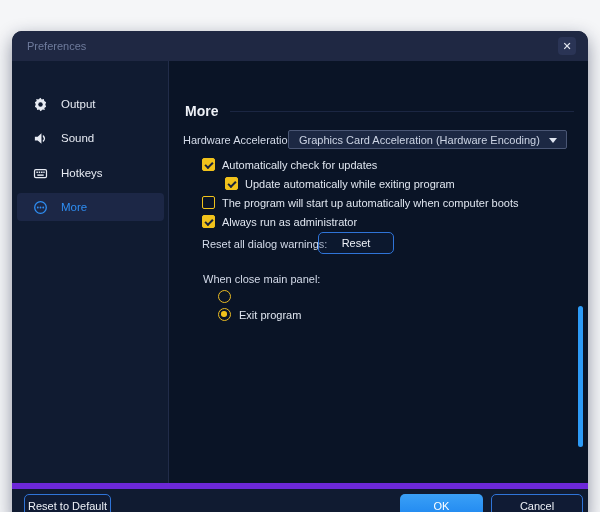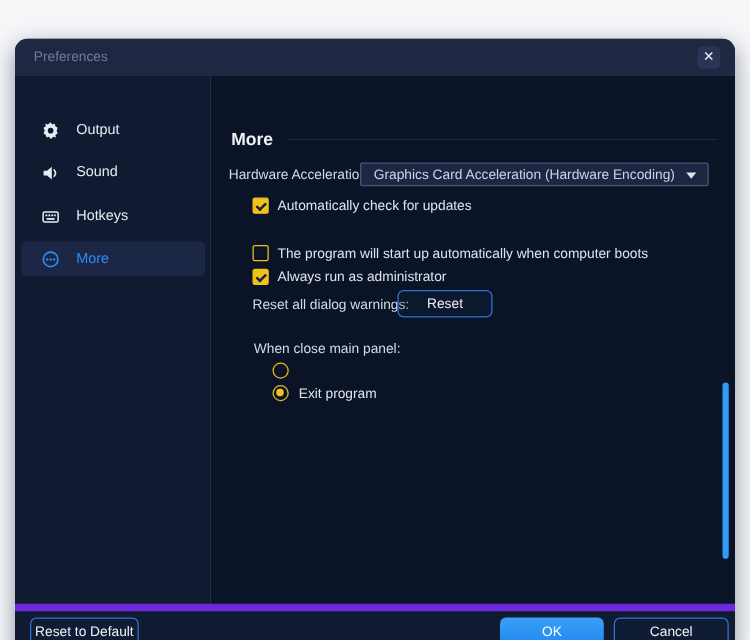--- a/index.html
+++ b/index.html
@@ -187,20 +187,24 @@
     <span class="hw-label">Hardware Acceleration:</span>
     <div class="dropdown">
       <span class="val">Graphics Card Acceleration (Hardware Encoding)</span>
       <span class="caret"></span>
     </div>
 
     <div class="cb-row" style="left:33px; top:95px">
       <span class="cb on"></span>
       <span class="lbl">Automatically check for updates</span>
     </div>
+    <div class="cb-row" style="left:56px; top:114px">
+      <span class="cb on"></span>
+      <span class="lbl">Update automatically while exiting program</span>
+    </div>
     <div class="cb-row" style="left:33px; top:133px">
       <span class="cb"></span>
       <span class="lbl">The program will start up automatically when computer boots</span>
     </div>
     <div class="cb-row" style="left:33px; top:152px">
       <span class="cb on"></span>
       <span class="lbl">Always run as administrator</span>
     </div>
 
     <span class="reset-label">Reset all dialog warnings:</span>

